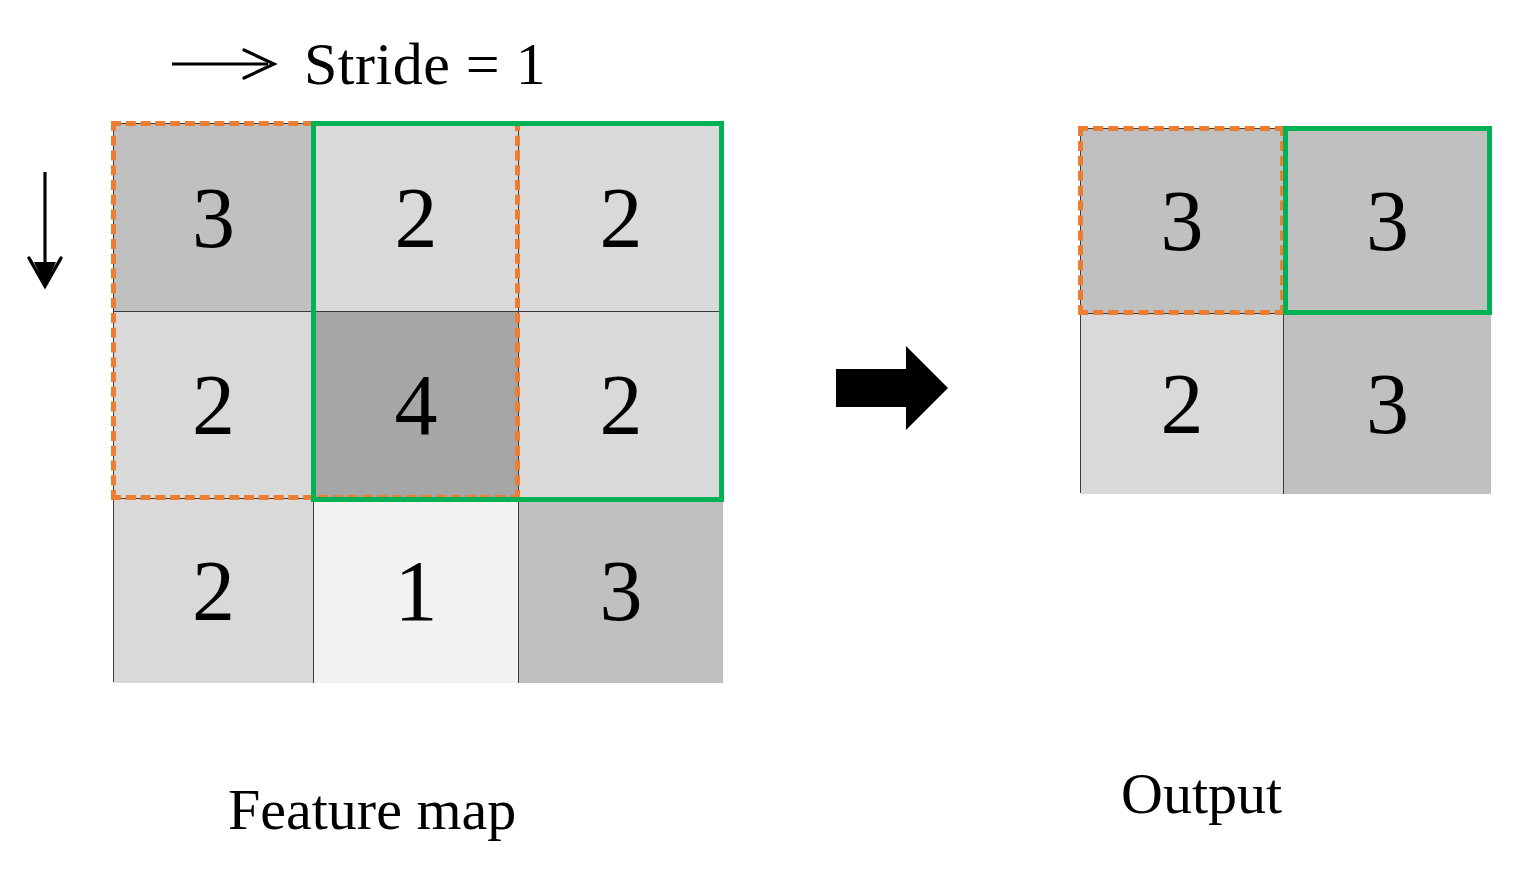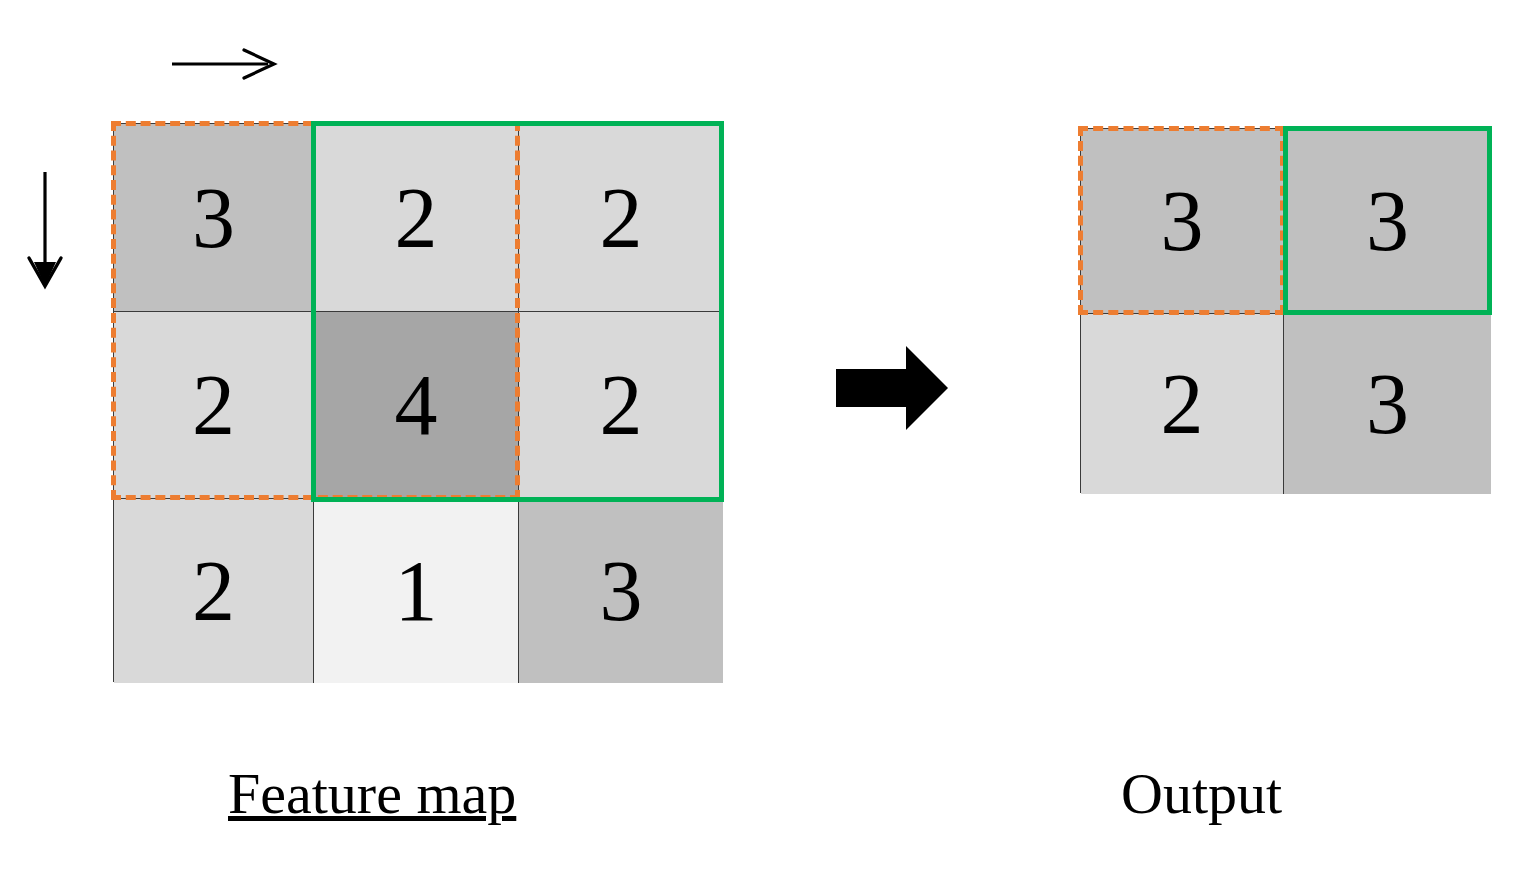--- a/index.html
+++ b/index.html
@@ -117,31 +117,32 @@
   }
 
   
   .caption {
     position: absolute;
     font-size: 58px;
     line-height: 1;
     white-space: nowrap;
     color: #000000;
   }
-  #feature-map-caption { left: 228px;  top: 765px; text-decoration: underline; }
+  #feature-map-caption { left: 228px;  top: 781px; }
   #output-caption      { left: 1121px; top: 765px; }
 </style>
 </head>
 <body>
 
 <div id="stride-group">
   <svg id="stride-arrow-right" viewBox="0 0 108 34">
     <line x1="2" y1="17" x2="98" y2="17" stroke="#000000" stroke-width="3.2"></line>
     <polyline points="74,3 104,17 74,31" fill="none" stroke="#000000" stroke-width="3.2" stroke-linecap="round" stroke-linejoin="miter"></polyline>
   </svg>
+  <span id="stride-text">Stride = 1</span>
 </div>
 
 <svg id="stride-arrow-down" viewBox="0 0 46 120">
   <line x1="23" y1="2" x2="23" y2="112" stroke="#000000" stroke-width="3.2"></line>
   <polyline points="7,88 23,116 39,88" fill="none" stroke="#000000" stroke-width="3.4" stroke-linecap="round" stroke-linejoin="miter"></polyline>
   <polygon points="12,92 23,116 34,92" fill="#000000"></polygon>
 </svg>
 
 <div class="grid" id="feature-map-grid">
   <div class="cell" style="background:#C0C0C0">3</div>

